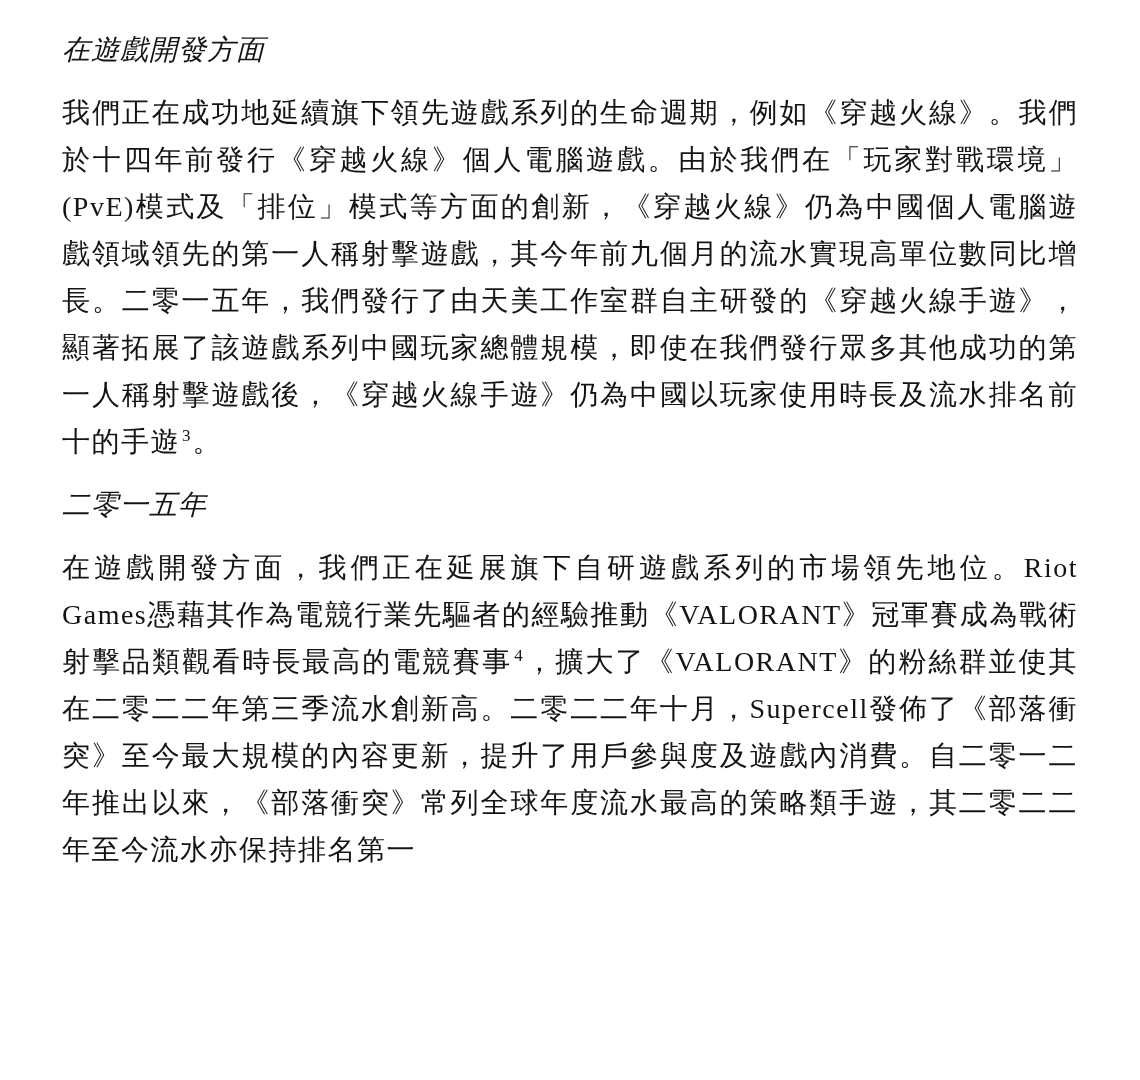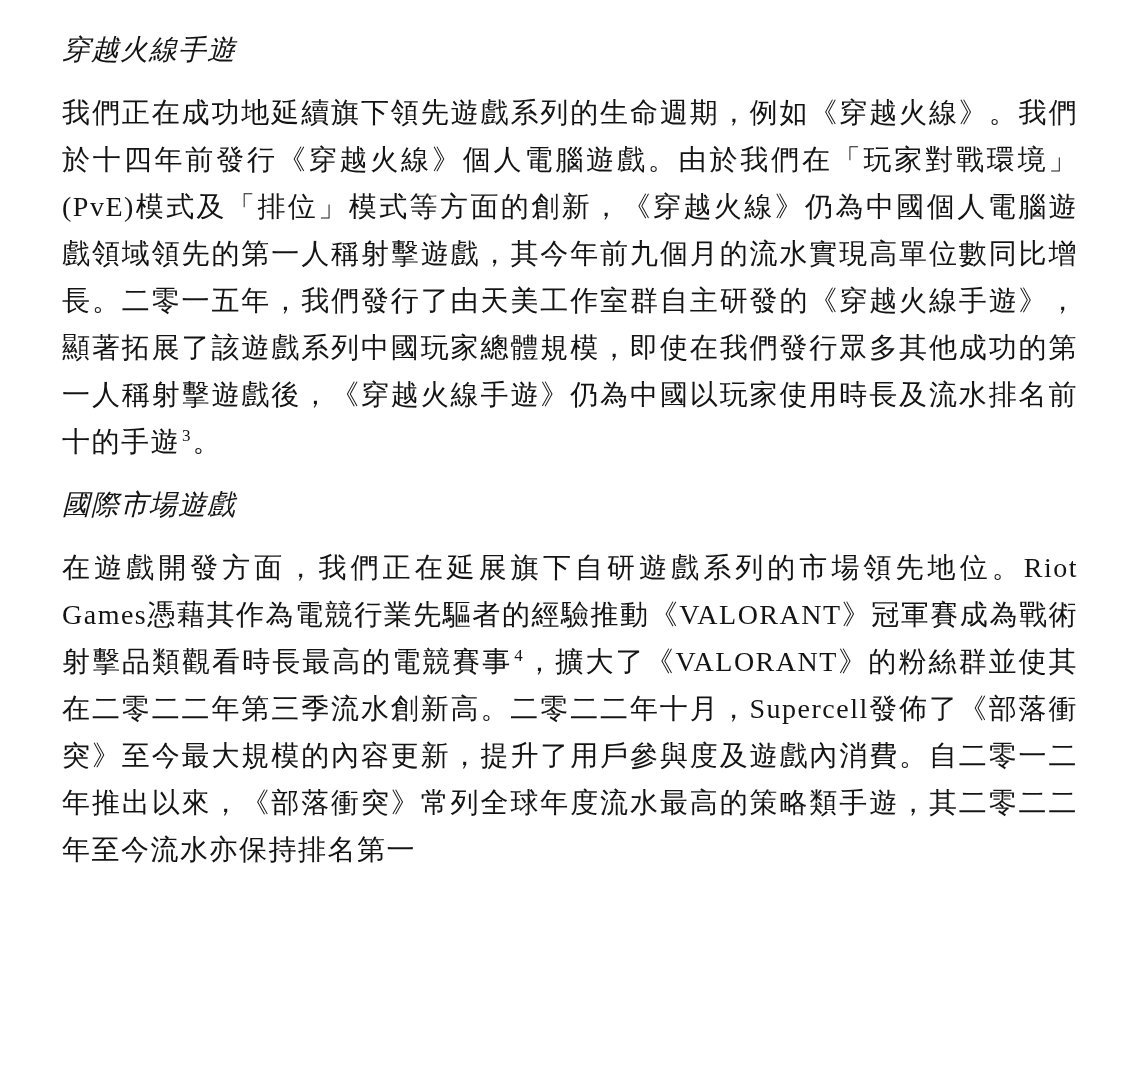--- a/index.html
+++ b/index.html
@@ -45,22 +45,22 @@
     vertical-align: super;
     letter-spacing: 0;
     padding: 0 2px;
   }
 </style>
 </head>
 <body>
 
 <div class="page">
 
-  <h2 class="heading">穿越火線手遊</h2>
+  <h2 class="heading">在遊戲開發方面</h2>
 
 
   <p class="para"><span>我們正在成功地延續旗下領先遊戲系列的生命週期，例如《穿越火線》。我們於十四年前發行《穿越火線》個人電腦遊戲。由於我們在「玩家對戰環境」(PvE)模式及「排位」模式等方面的創新，《穿越火線》仍為中國個人電腦遊戲領域領先的第一人稱射擊遊戲，其今年前九個月的流水實現高單位數同比增長。二零一五年，我們發行了由天美工作室群自主研發的《穿越火線手遊》，顯著拓展了該遊戲系列中國玩家總體規模，即使在我們發行眾多其他成功的第一人稱射擊遊戲後，《穿越火線手遊》仍為中國以玩家使用時長及流水排名前十的手遊</span><sup class="fn-ref">3</sup><span>。</span></p>
 
-  <h2 class="heading">國際市場遊戲</h2>
+  <h2 class="heading">二零一五年</h2>
 
   <p class="para"><span>在遊戲開發方面，我們正在延展旗下自研遊戲系列的市場領先地位。Riot Games憑藉其作為電競行業先驅者的經驗推動《VALORANT》冠軍賽成為戰術射擊品類觀看時長最高的電競賽事</span><sup class="fn-ref">4</sup><span>，擴大了《VALORANT》的粉絲群並使其在二零二二年第三季流水創新高。二零二二年十月，Supercell發佈了《部落衝突》至今最大規模的內容更新，提升了用戶參與度及遊戲內消費。自二零一二年推出以來，《部落衝突》常列全球年度流水最高的策略類手遊，其二零二二年至今流水亦保持排名第一</span></p>
 
 </div>
 
 </body></html>

